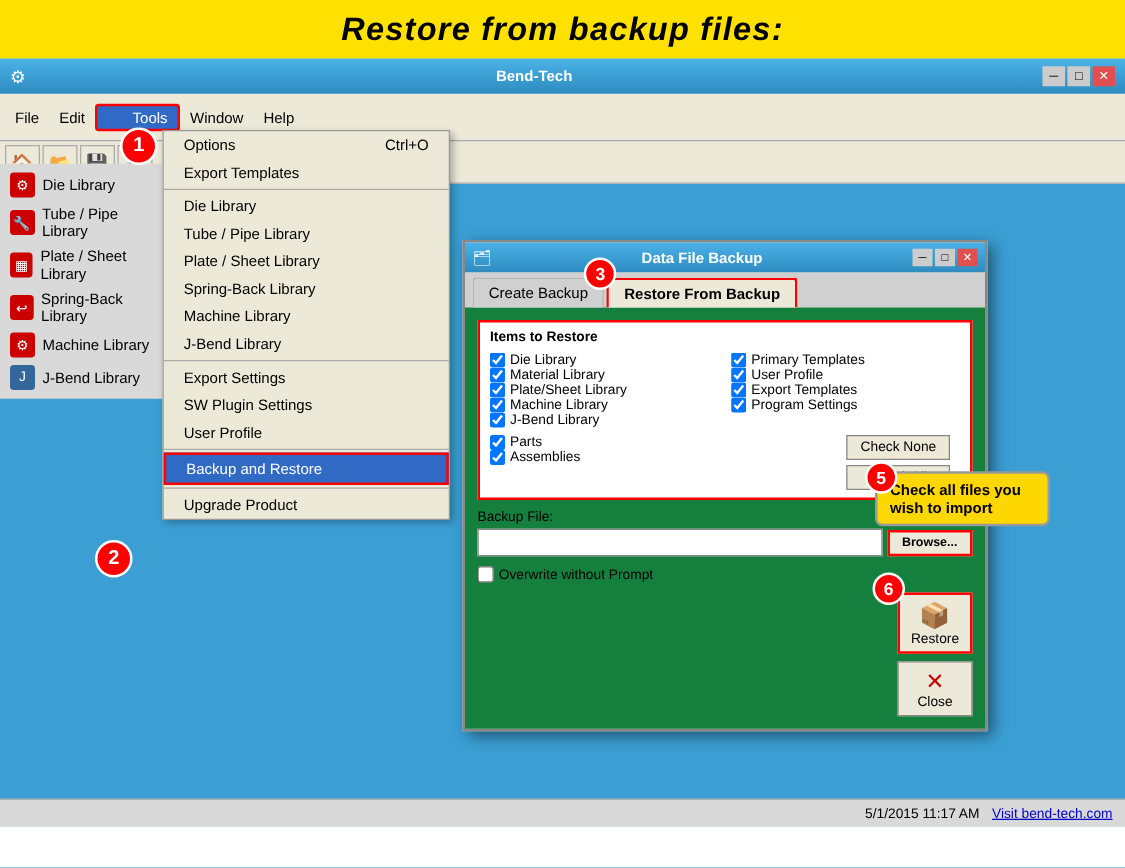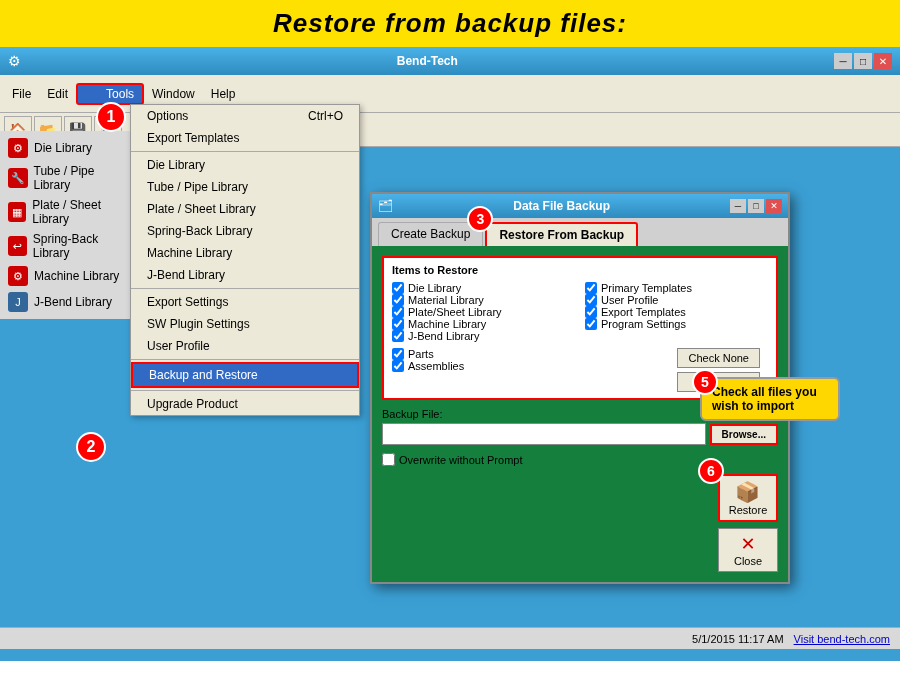--- a/index.html
+++ b/index.html
@@ -263,21 +263,21 @@
       font-size: 12px;
       font-weight: bold;
       color: #000;
       z-index: 300;
       max-width: 140px;
     }
 
     
     .status-bar {
       position: absolute;
-      bottom: 12px; left: 0; right: 0;
+      bottom: 0; left: 0; right: 0;
       height: 22px;
       background: #D9D9D9;
       display: flex;
       align-items: center;
       justify-content: flex-end;
       padding: 0 10px;
       font-size: 11px;
       border-top: 1px solid #aaa;
       gap: 10px;
     }

